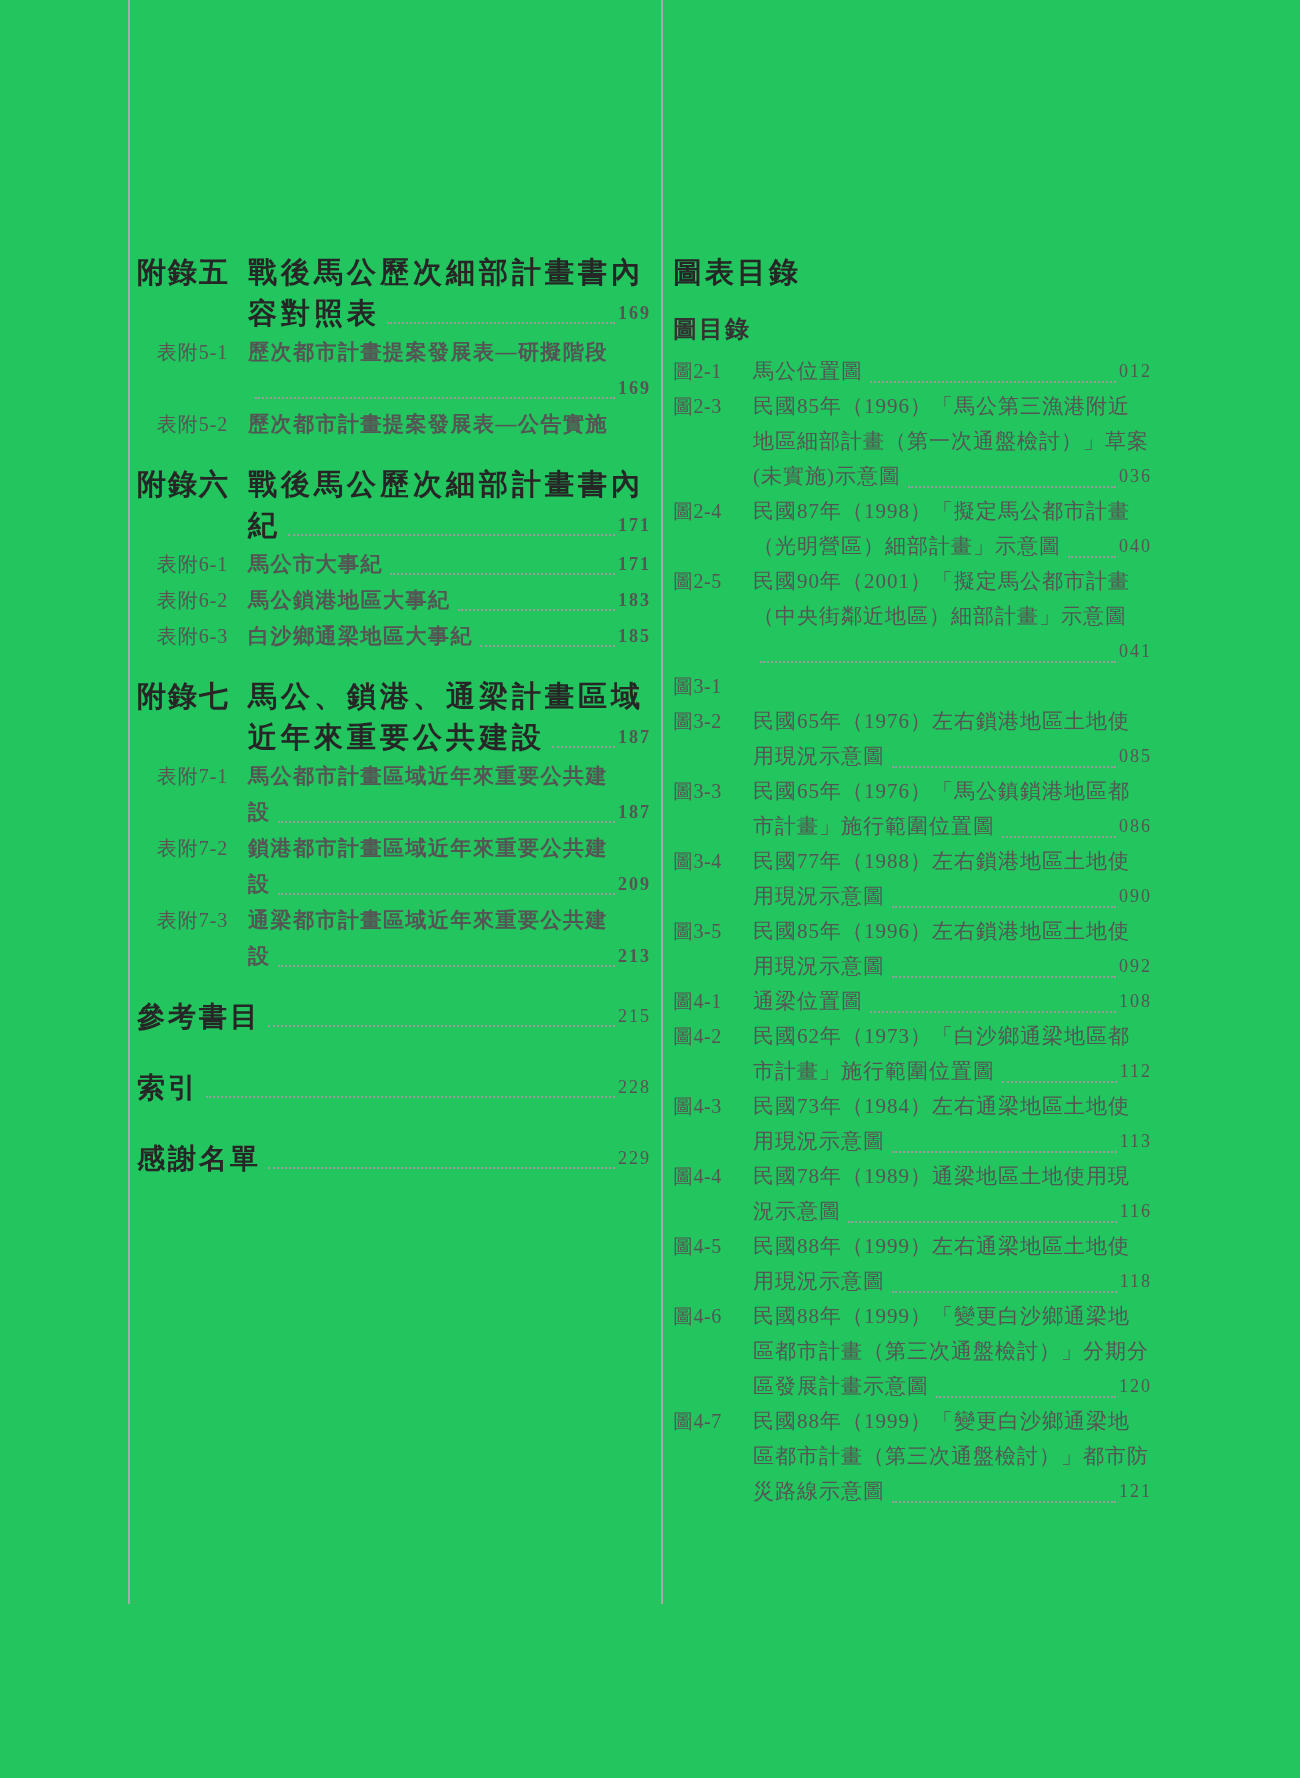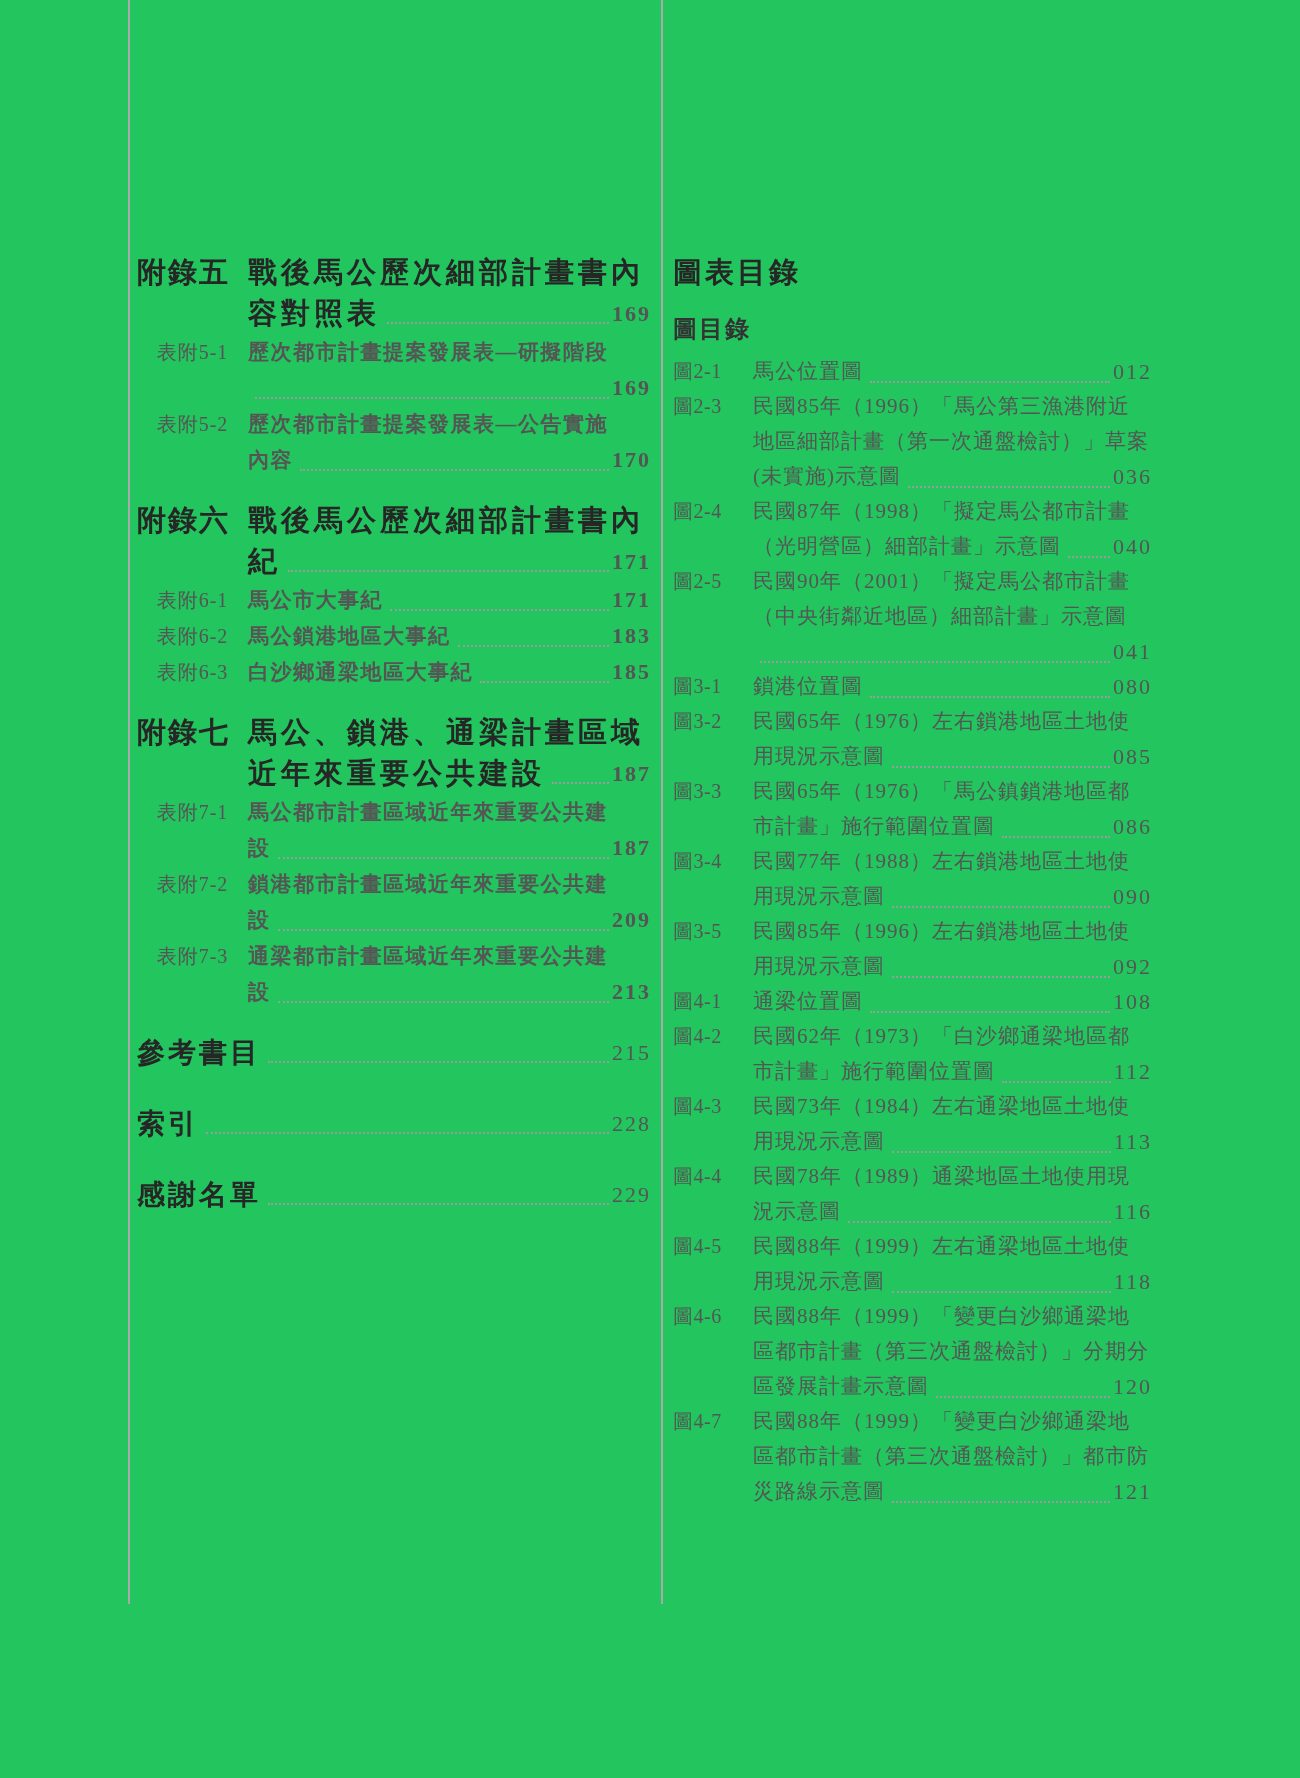--- a/index.html
+++ b/index.html
@@ -19,21 +19,21 @@
   .col-left{left:137px;width:514px;}
   .col-right{left:673px;width:479px;}
 
   .entry{display:flex;align-items:flex-start;}
   .lbl{flex:0 0 auto;white-space:pre;}
   .txt{flex:1 1 auto;min-width:0;}
   .line{display:flex;}
   .line-text{white-space:pre;}
   .dots{flex:1 1 auto;min-width:22px;border-bottom:2px dotted #9b9b9b;margin:0 3px 7px 7px;}
   .pg{font-family:"Liberation Serif","DejaVu Serif",serif;color:#555555;
-      font-size:22px;letter-spacing:2px;white-space:pre;}
+      font-size:18px;letter-spacing:2px;white-space:pre;}
 
   
   .section{margin-bottom:22px;}
   .section-heading{color:#262626;font-weight:700;}
   .section-heading .lbl{width:111px;font-size:29px;line-height:41px;letter-spacing:2px;}
   .section-heading .line{line-height:41px;}
   .section-heading .line-text{font-size:29px;letter-spacing:4px;}
   .section-heading .dots{margin-bottom:10px;}
 
   .sub-entry{color:#555555;}
@@ -92,25 +92,20 @@
               <span class="pg">169</span>
             </div>
           </div>
         </div>
         <div class="entry sub-entry">
           <span class="lbl">表附5-2</span>
           <div class="txt">
             <div class="line">
               <span class="line-text">歷次都市計畫提案發展表—公告實施</span>
             </div>
-            <div class="line">
-              <span class="line-text">內容</span>
-              <span class="dots"></span>
-              <span class="pg">170</span>
-            </div>
           </div>
         </div>
       </div>
       <div class="section">
         <div class="entry section-heading">
           <span class="lbl">附錄六</span>
           <div class="txt">
             <div class="line">
               <span class="line-text">戰後馬公歷次細部計畫書內</span>
             </div>
@@ -283,27 +278,20 @@
             </div>
             <div class="line">
               <span class="line-text"></span>
               <span class="dots"></span>
               <span class="pg">041</span>
             </div>
           </div>
         </div>
         <div class="entry fig-entry">
           <span class="lbl">圖3-1</span>
-          <div class="txt">
-            <div class="line">
-              <span class="line-text">鎖港位置圖</span>
-              <span class="dots"></span>
-              <span class="pg">080</span>
-            </div>
-          </div>
         </div>
         <div class="entry fig-entry">
           <span class="lbl">圖3-2</span>
           <div class="txt">
             <div class="line">
               <span class="line-text">民國65年（1976）左右鎖港地區土地使</span>
             </div>
             <div class="line">
               <span class="line-text">用現況示意圖</span>
               <span class="dots"></span>

